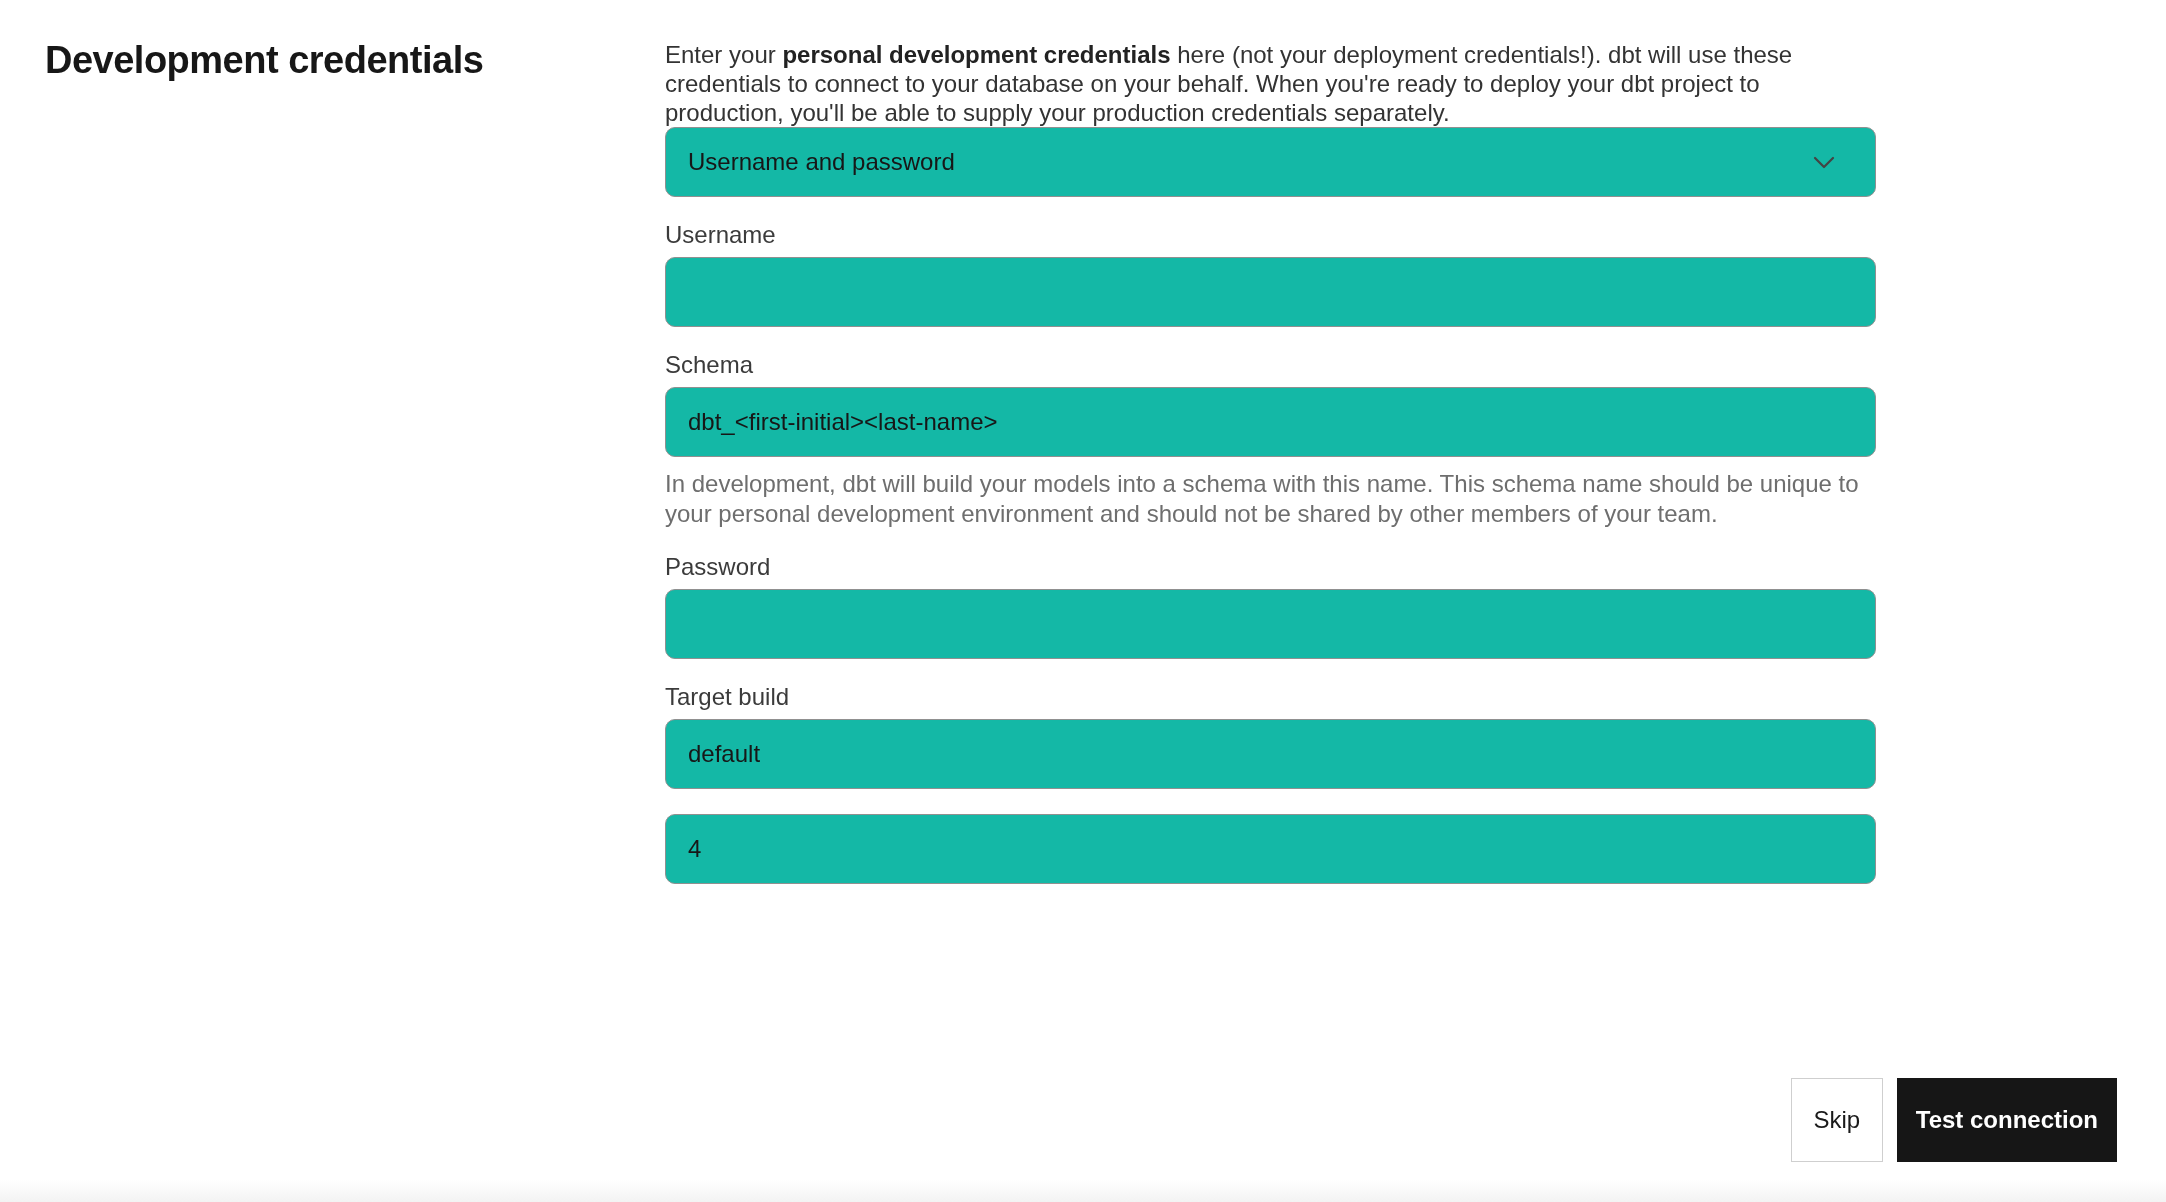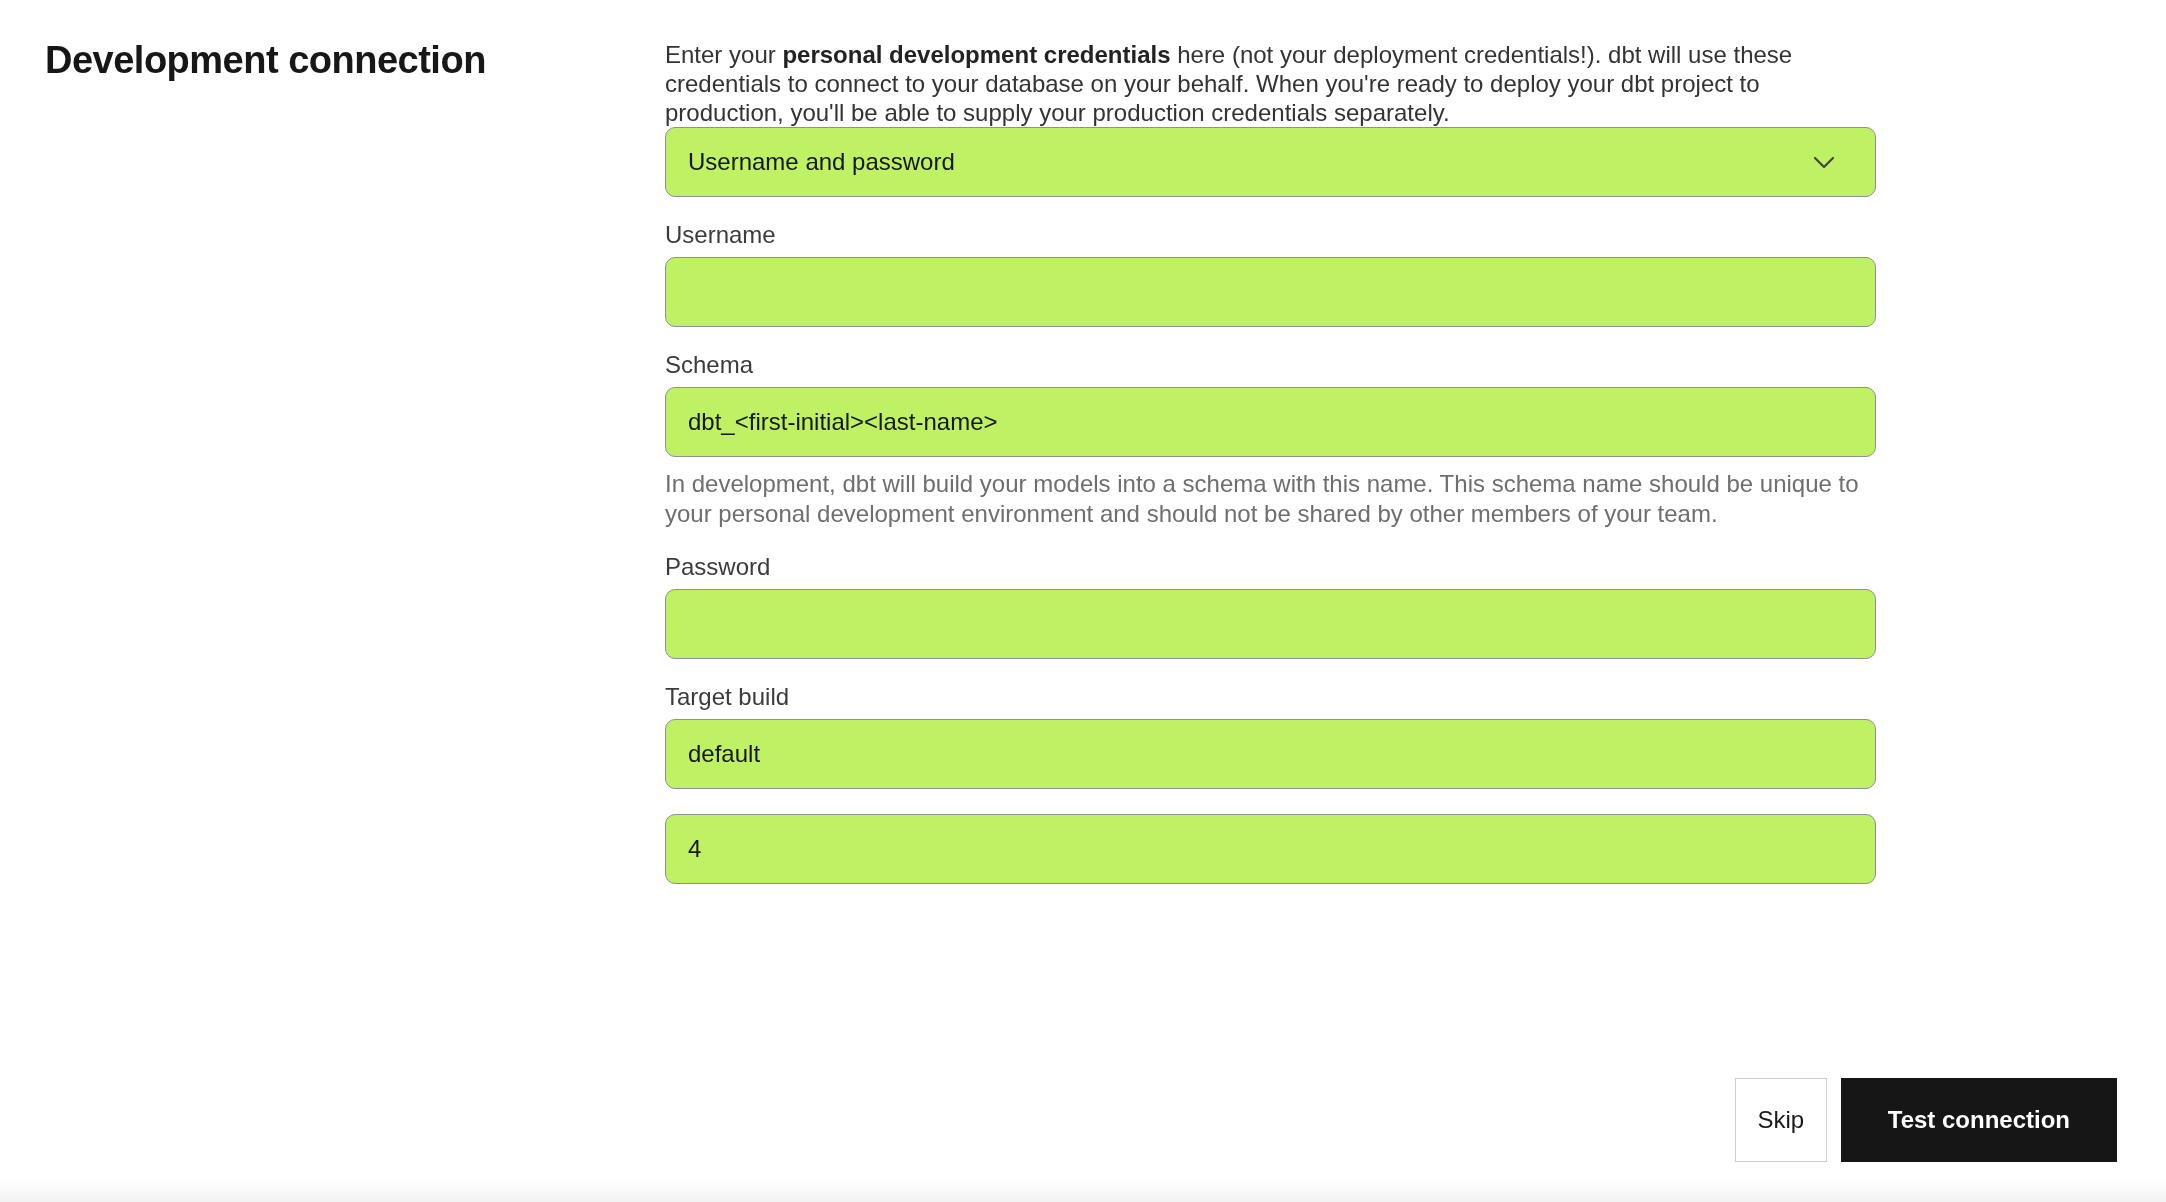--- a/index.html
+++ b/index.html
@@ -38,21 +38,21 @@
     font-size: 24px;
     color: #3b3b3b;
     margin-bottom: 10px;
     line-height: 25px;
   }
   .text-input, .select-box {
     width: 100%;
     height: 70px;
     border: 1px solid #909090;
     border-radius: 10px;
-    background: #bef264;
+    background: #14b8a6;
     font-family: "Liberation Sans", sans-serif;
     font-size: 24px;
     color: #171717;
     padding: 0 22px;
     outline: none;
   }
   .select-box {
     display: flex;
     align-items: center;
     justify-content: space-between;
@@ -92,36 +92,36 @@
     border: 1px solid #cfcfcf;
     color: #1a1a1a;
     width: 92px;
     font-weight: 400;
   }
   .btn-primary {
     background: #161616;
     border: 1px solid #161616;
     color: #ffffff;
     font-weight: 700;
-    padding: 0 46px;
+    padding: 0 18px;
   }
   .bottom-strip {
     position: absolute;
     left: 0; right: 0; bottom: 0;
     height: 22px;
     background: linear-gradient(to bottom, #ffffff 0%, #f3f3f3 100%);
   }
 </style>
 </head>
 <body>
 
 <div class="page">
   <div class="content">
     <div class="left-col">
-      <h1 class="page-title">Development connection</h1>
+      <h1 class="page-title">Development credentials</h1>
     </div>
 
     <div class="right-col">
       <p class="description"><span>Enter your </span><b>personal development credentials</b><span> here (not your deployment credentials!). dbt will use these credentials to connect to your database on your behalf. When you're ready to deploy your dbt project to production, you'll be able to supply your production credentials separately.</span></p>
 
       <div class="field-group">
         <div class="select-box">
           <span>Username and password</span>
           <span class="chevron">
             <svg width="22" height="13" viewBox="0 0 22 13" fill="none">

